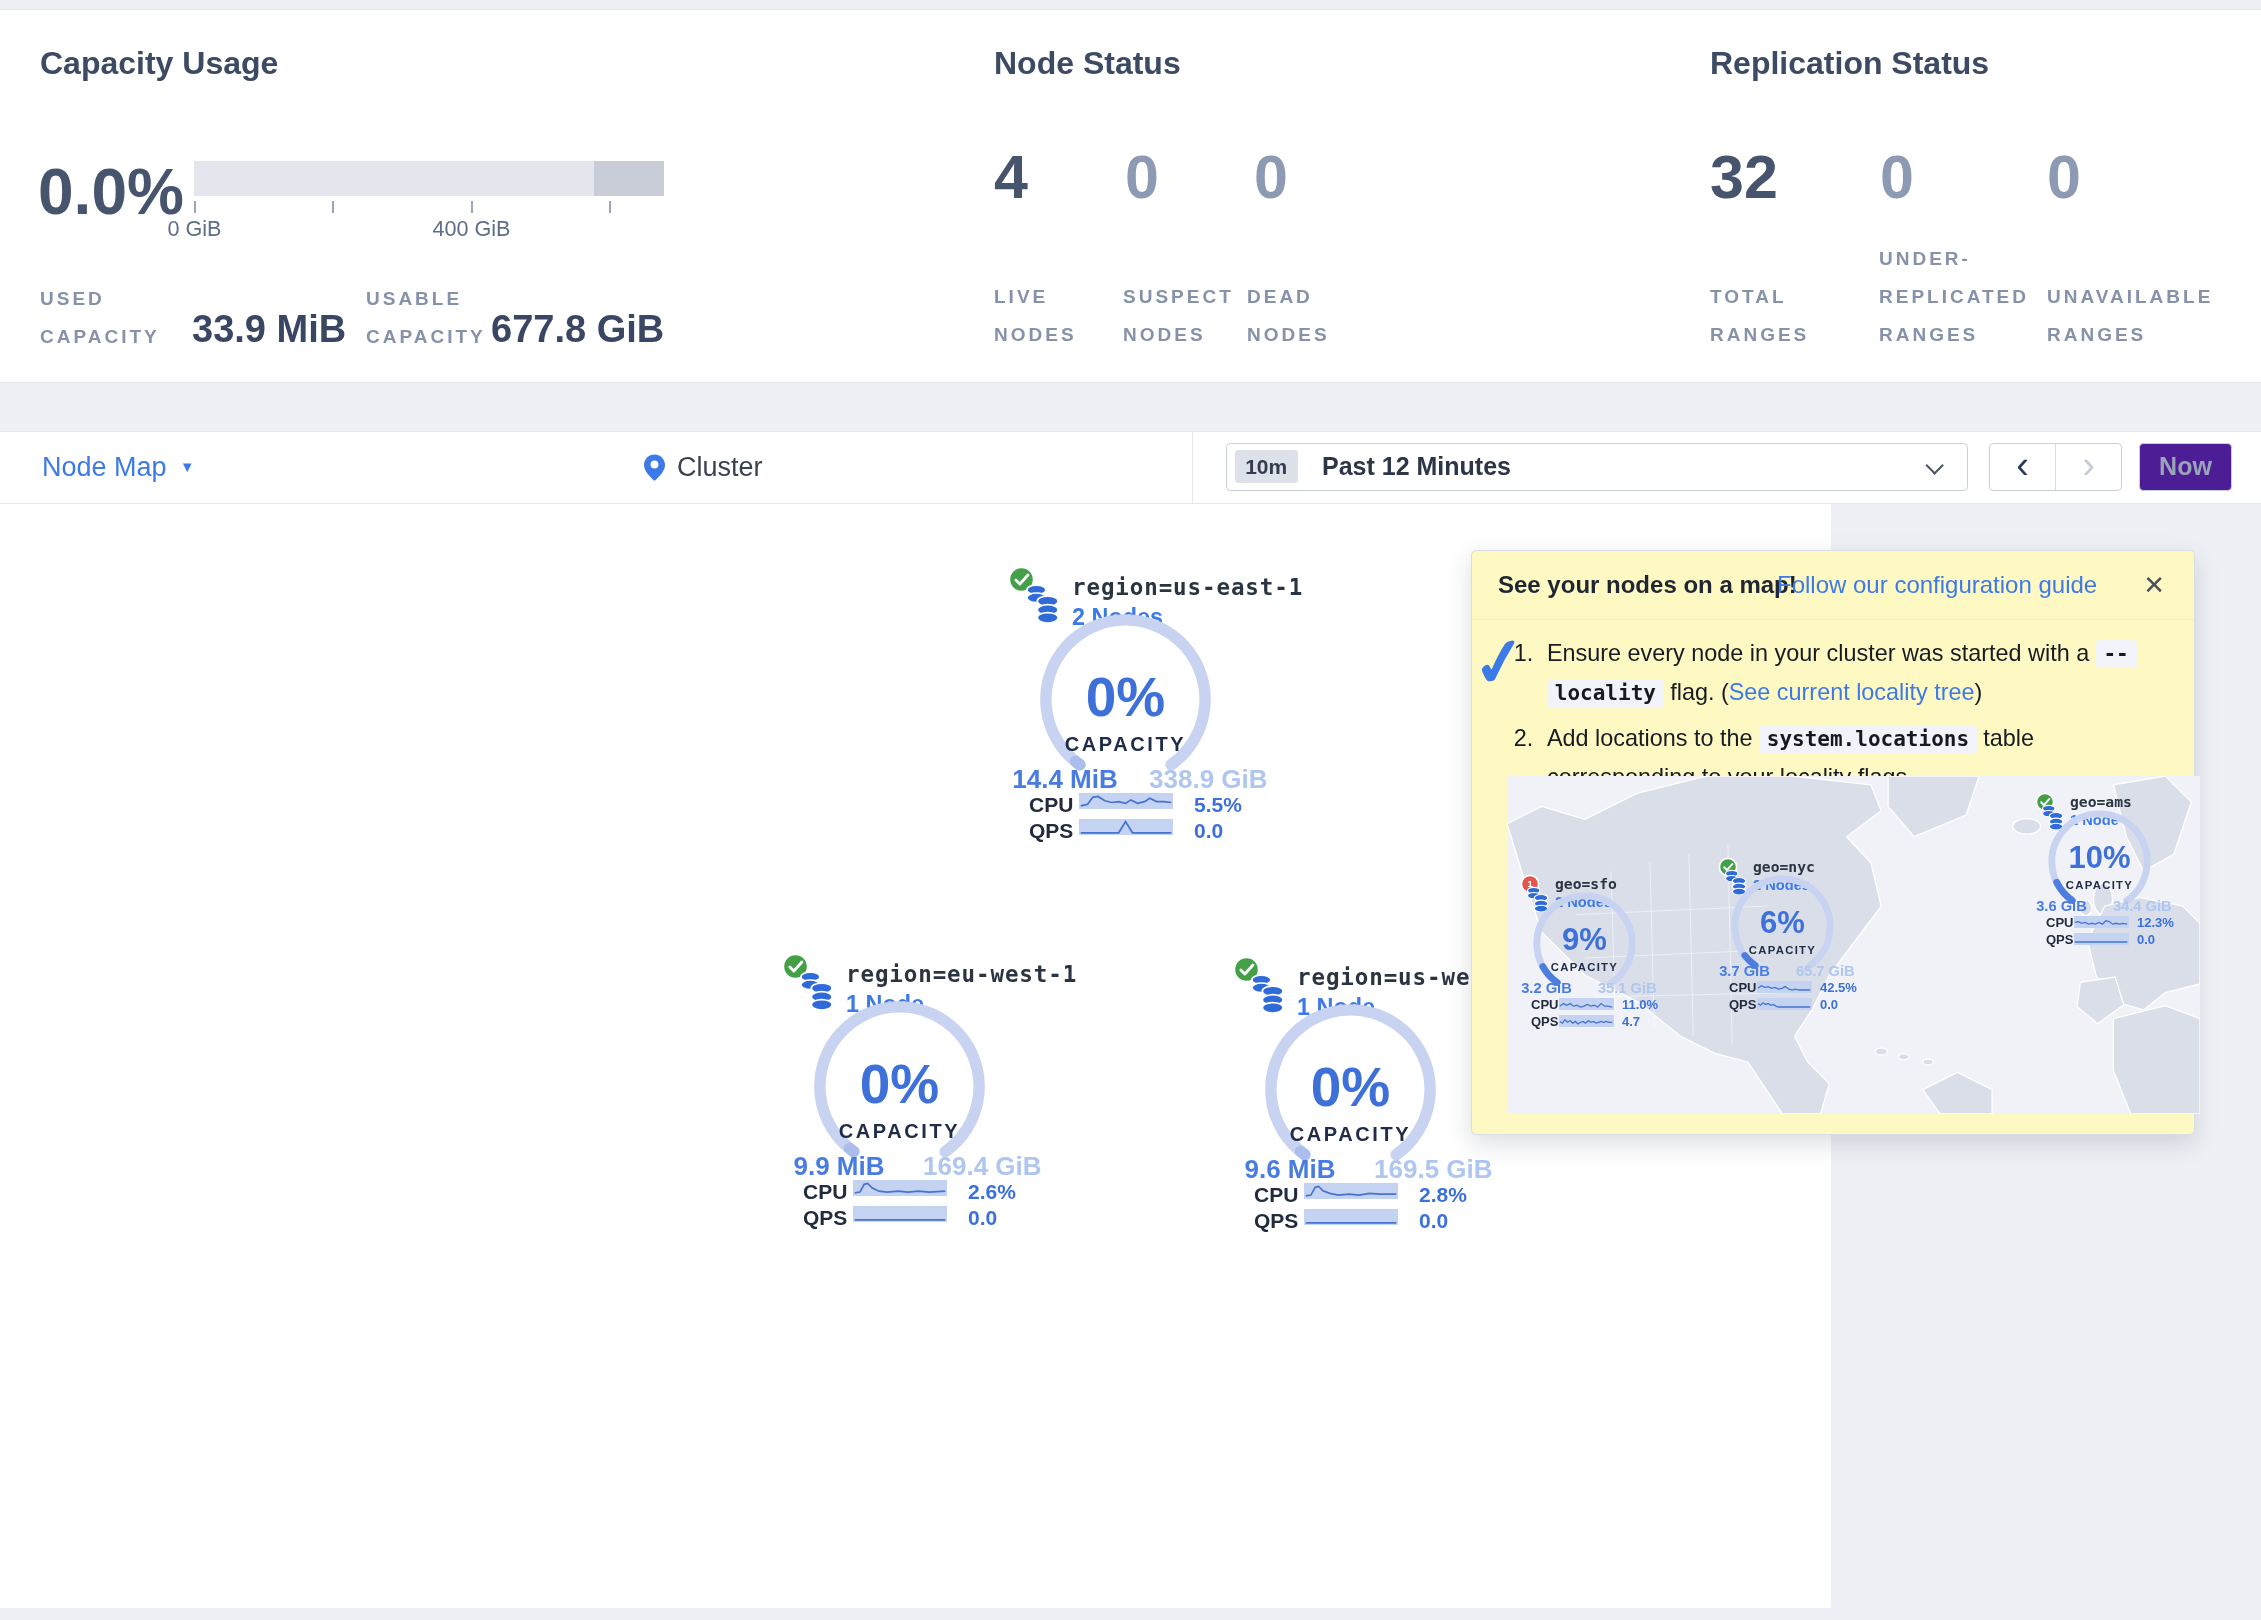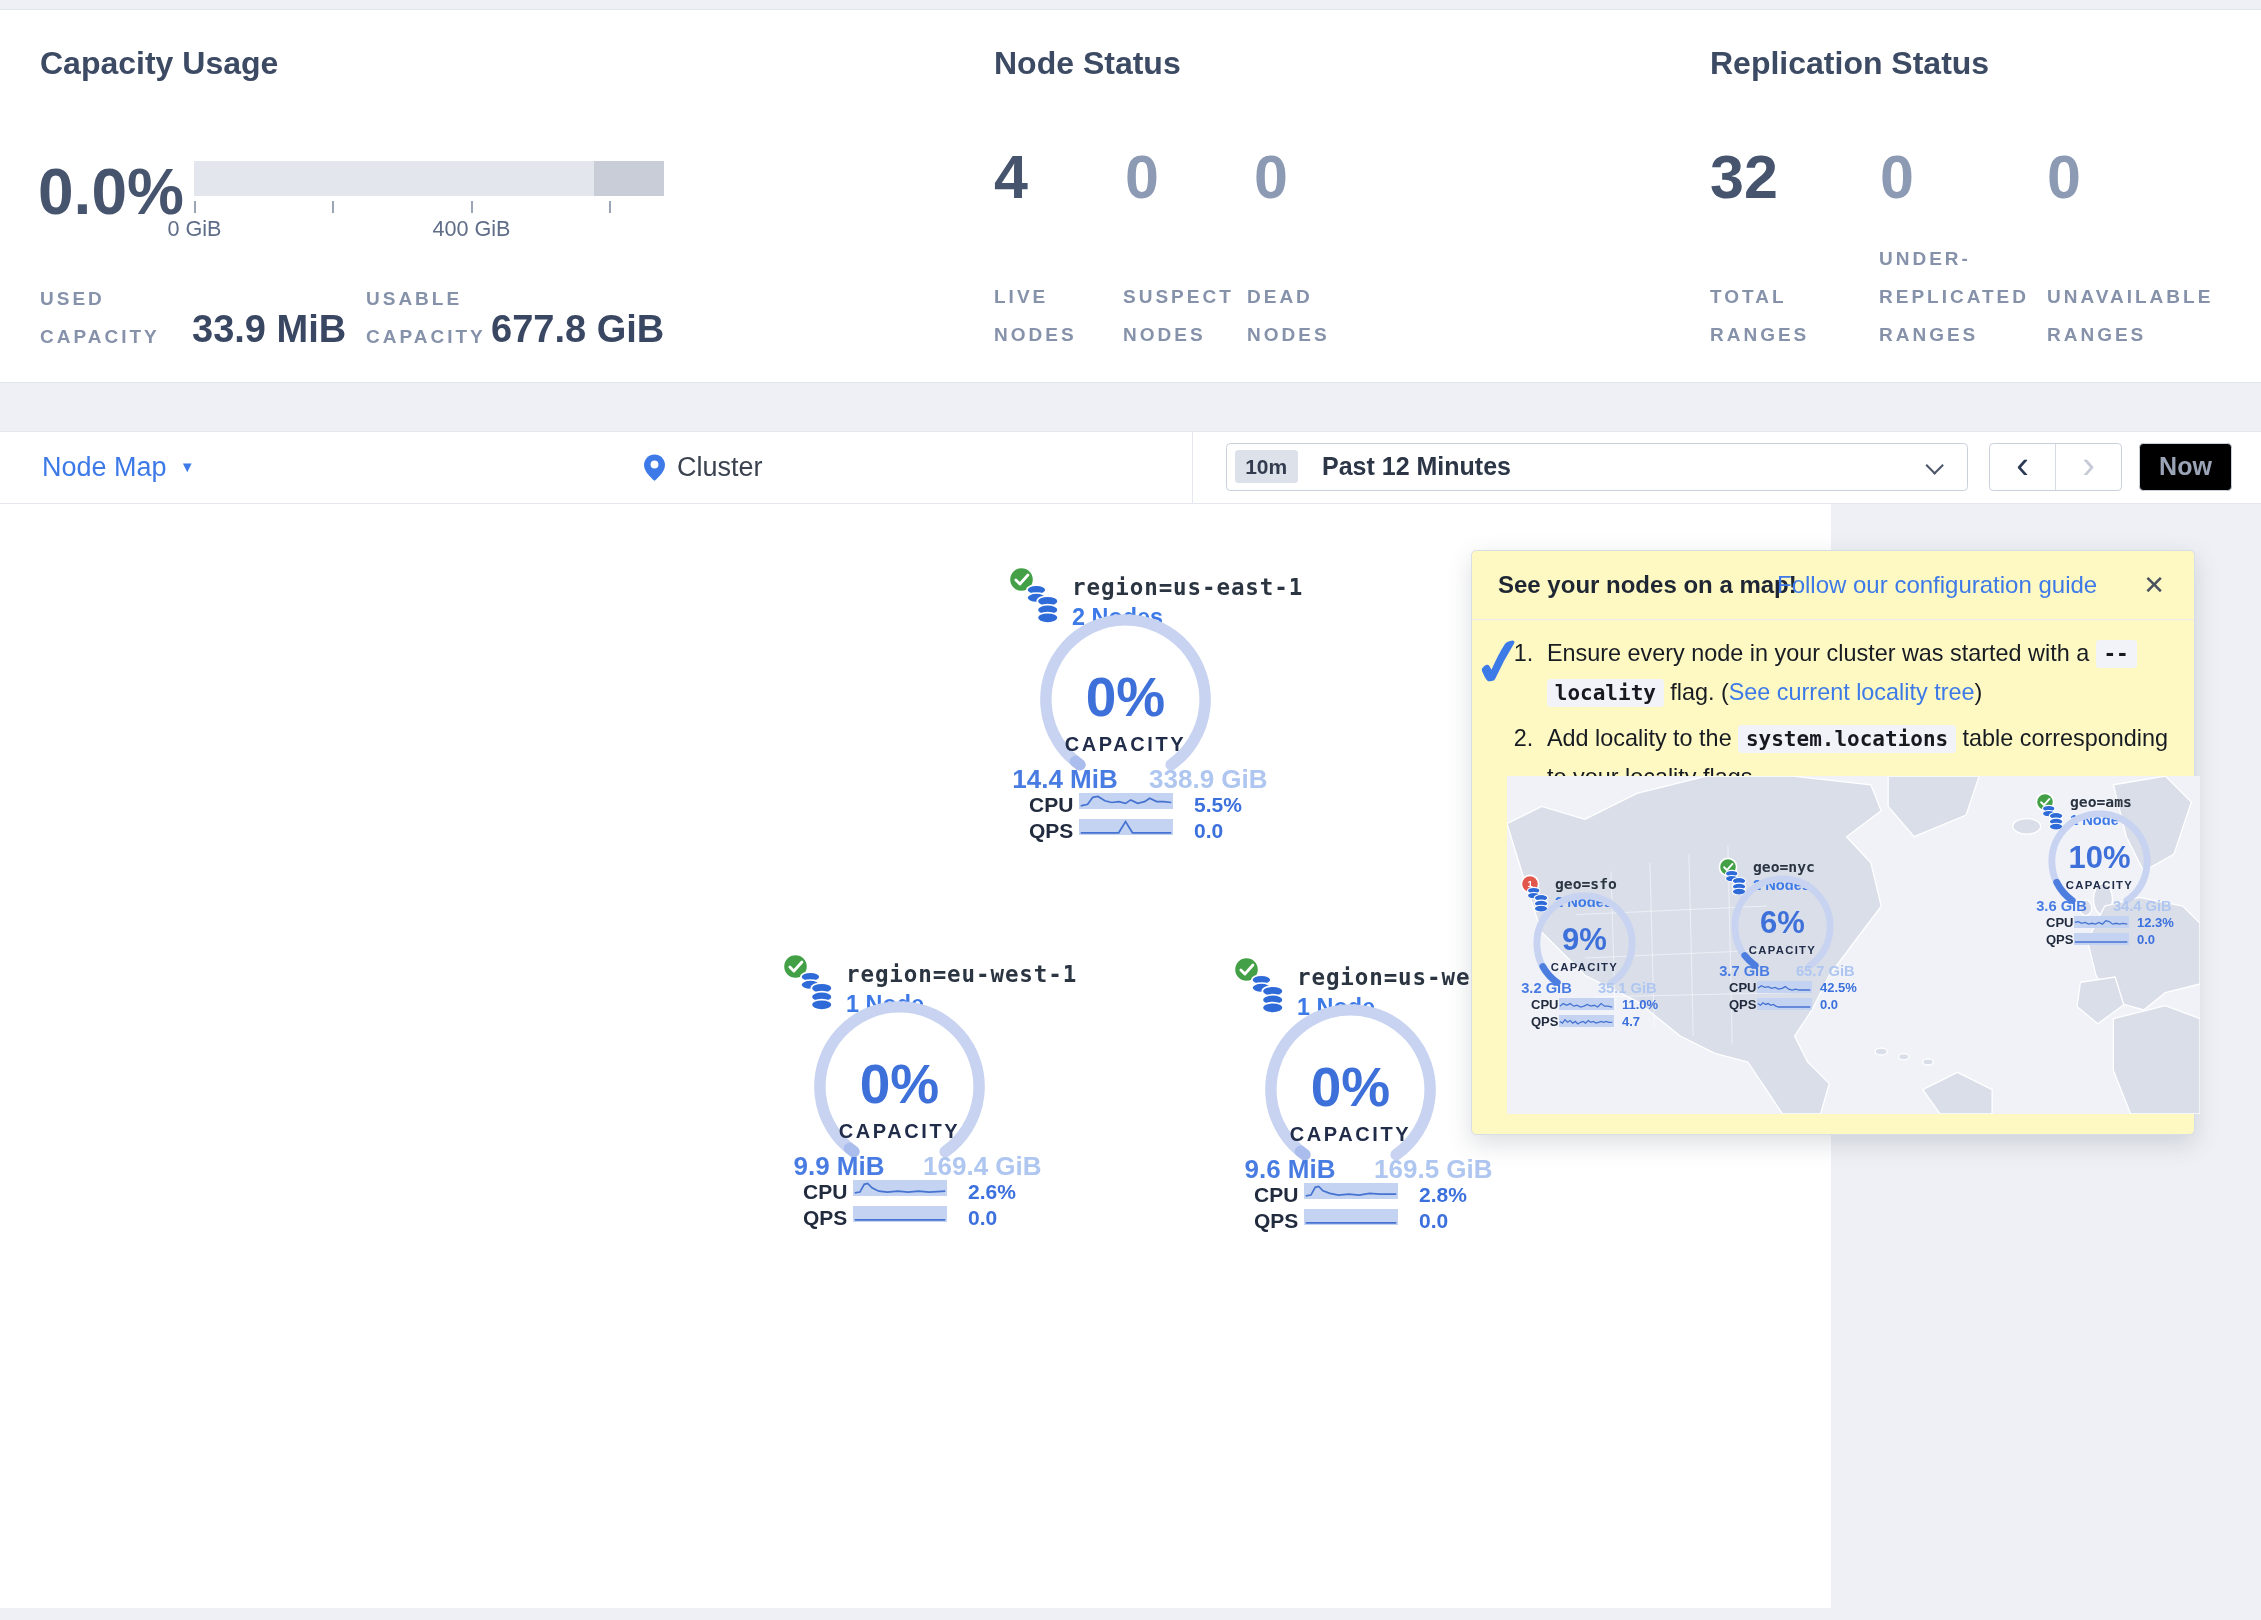--- a/index.html
+++ b/index.html
@@ -37,21 +37,21 @@
   .timelabel{position:absolute;left:95px;top:0;height:45px;line-height:45px;font-size:25px;font-weight:600;color:#2c3647;}
   .chev-down{position:absolute;right:26px;top:14.7px;width:11.3px;height:11.3px;border-right:2.6px solid #4a5568;
              border-bottom:2.6px solid #4a5568;transform:rotate(45deg);}
   .navbox{left:1989px;top:11.3px;width:133px;height:48px;border:1.7px solid #c9cfdb;border-radius:4.3px;
           box-sizing:border-box;display:flex;background:#fff;}
   .navbox .cell{width:50%;text-align:center;line-height:42px;font-size:38px;cursor:pointer;}
   .navbox .cell.prev{color:#2c3a55;border-right:0.9px solid #d7dbe4;}
   .navbox .cell.next{color:#c5cad6;}
   .nowbtn{left:2139px;top:11.3px;width:93px;height:48px;border:1.7px solid #c9cfdb;border-radius:4.3px;
           box-sizing:border-box;text-align:center;line-height:45px;font-size:25px;font-weight:600;color:#9aa4b6;
-          background:#000000;cursor:pointer;}
+          background:#4c1d95;cursor:pointer;}
 
   
   .maparea{left:0;top:504px;width:1831px;height:1105px;background:#fff;}
   .bottomstrip{left:0;top:1608px;width:2261px;height:12px;background:#eef0f5;}
 
   
   .region{width:0;height:0;}
   .region > *{position:absolute;}
   .b-badge{left:-119px;top:-133px;width:29px;height:29px;}
   .b-db{left:-101px;top:-115px;width:35px;height:40px;}
@@ -313,21 +313,21 @@
   </div>
 
   <div class="big-check">✓</div>
 
   <ol class="popup-steps">
     <li>
       <span class="step-num">1.</span><span>Ensure every node in your cluster was started with a </span><span class="codechip">--</span><br>
       <span class="codechip">locality</span><span> flag. (</span><span class="inline-link">See current locality tree</span><span>)</span>
     </li>
     <li>
-      <span class="step-num">2.</span><span>Add locality to the </span><span class="codechip">system.locations</span><span> table corresponding to your locality flags.</span>
+      <span class="step-num">2.</span><span>Add locations to the </span><span class="codechip">system.locations</span><span> table corresponding to your locality flags.</span>
     </li>
   </ol>
 
   <div class="mapthumb">
     <svg width="693" height="338" viewBox="0 0 800 390">
       <g fill="#d9dee9" stroke="#ffffff" stroke-width="1.5">
         <path d="M0 55 L40 35 L90 50 L150 20 L230 0 L330 0 L420 10 L432 40 L392 70 L420 100 L432 150 L402 190 L372 230 L352 270 L332 300 L347 330 L372 355 L362 390 L318 390 L298 360 L278 330 L240 320 L200 300 L150 260 L90 230 L40 180 L20 120 Z"></path>
         <path d="M440 0 L545 0 L530 45 L470 70 L440 35 Z"></path>
         <ellipse cx="600" cy="58" rx="16" ry="9"></ellipse>
         <ellipse cx="688" cy="142" rx="11" ry="18"></ellipse>

